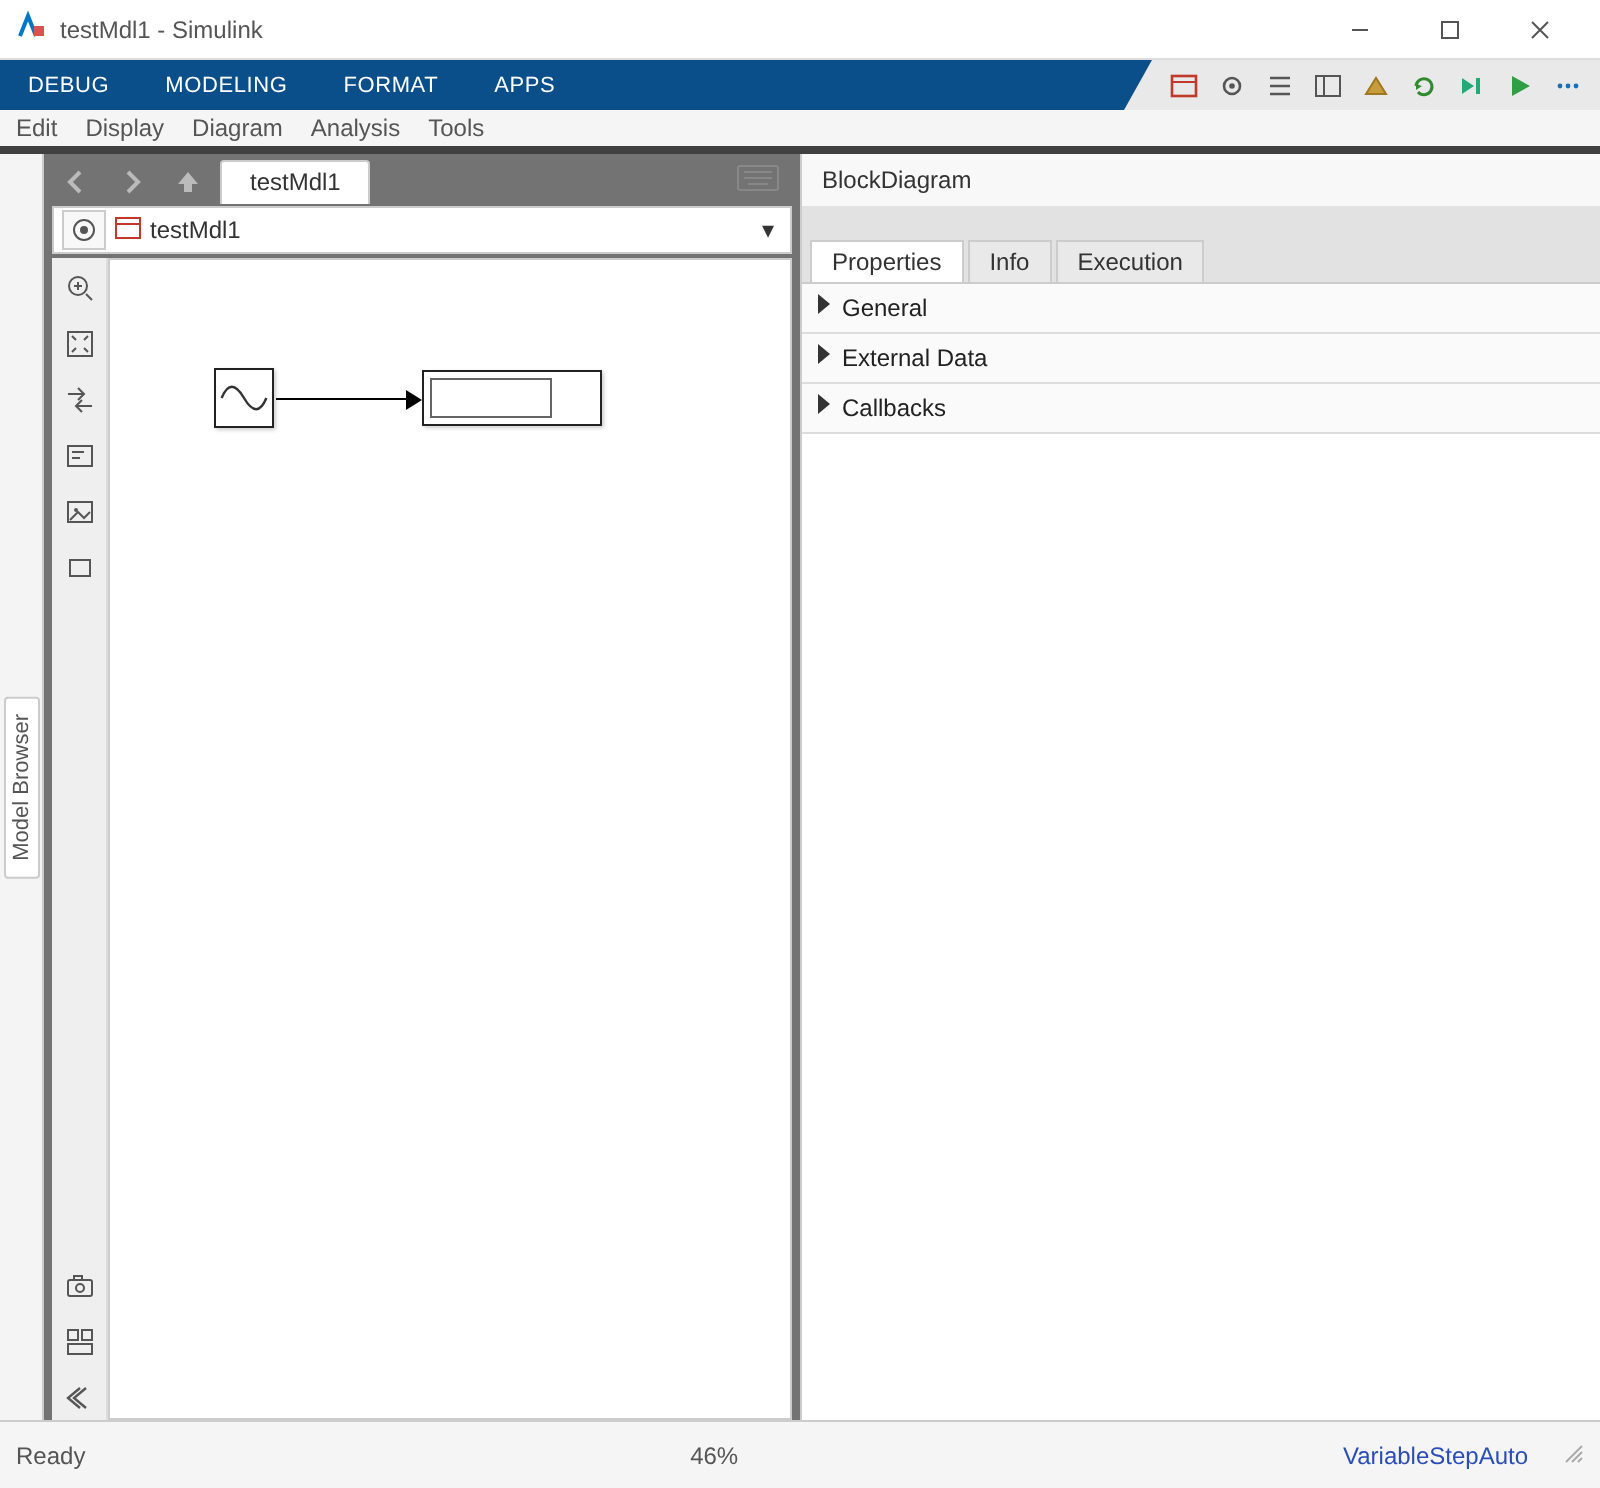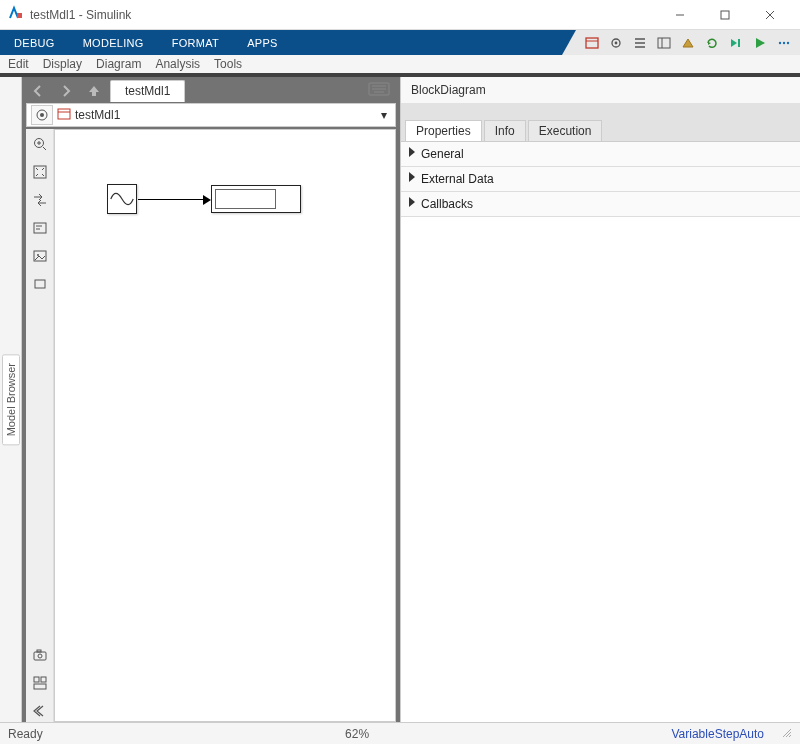--- a/index.html
+++ b/index.html
@@ -285,21 +285,21 @@
     background:#fafafa;
   }
   .prop-sec .tri {
     width:0;height:0;
     border-top:5px solid transparent;
     border-bottom:5px solid transparent;
     border-left:6px solid #333;
   }
   
   .statusbar {
-    height:22px;
+    height:34px;
     background:#f5f5f5;
     border-top:1px solid #ccc;
     display:flex;
     align-items:center;
     padding:0 8px;
     color:#555;
     font-size:12px;
     gap:16px;
   }
   .statusbar .sb-flex { flex:1; }
@@ -553,21 +553,21 @@
         <span>Callbacks</span>
       </div>
     </div>
   </div>
 
 </div>
 
 <div class="statusbar">
   <span>Ready</span>
   <span class="sb-flex"></span>
-  <span>62%</span>
+  <span>46%</span>
   <span class="sb-flex"></span>
   <span class="sb-link">VariableStepAuto</span>
   <span class="sb-resize">
     <svg width="12" height="12" viewBox="0 0 12 12">
         <path d="M3 11 L11 3 M6 11 L11 6 M9 11 L11 9" stroke="#aaa"></path>
       </svg>
   </span>
 </div>
 
 </body></html>

